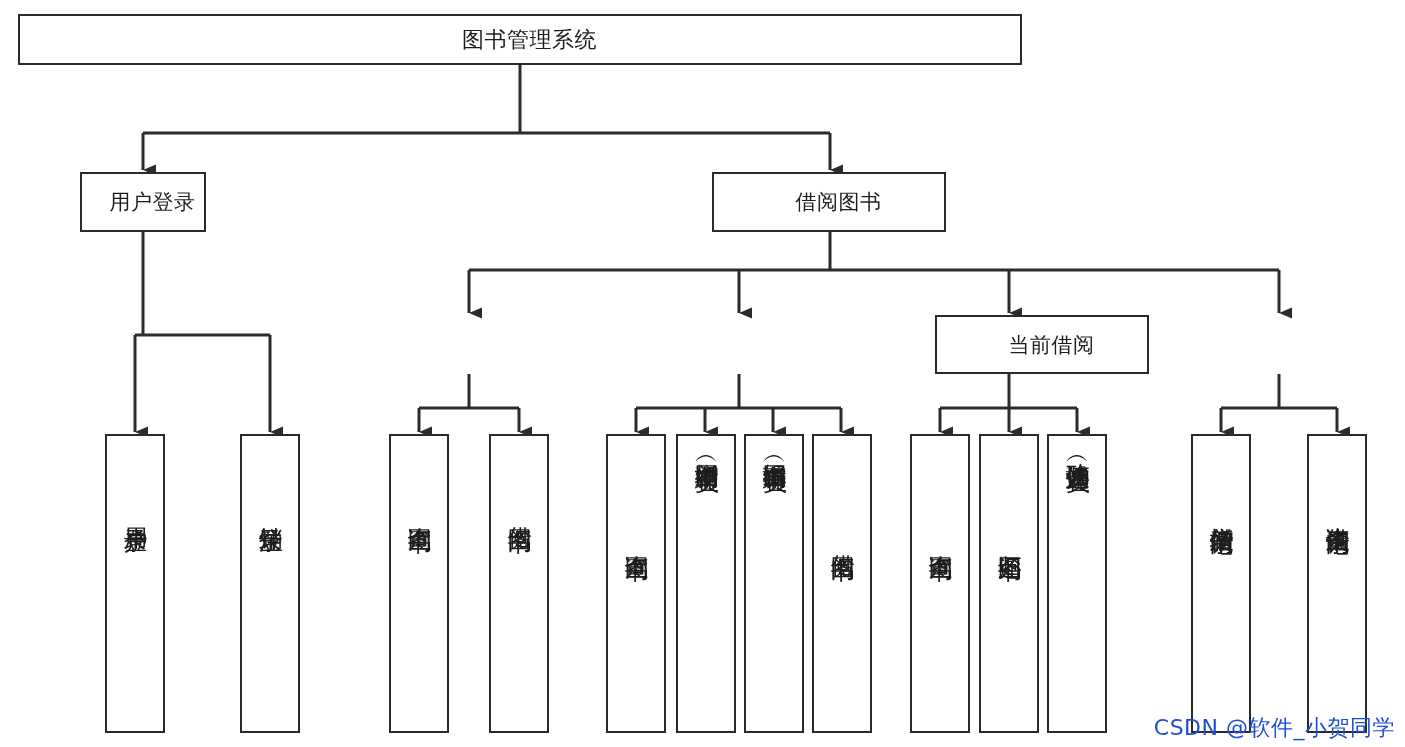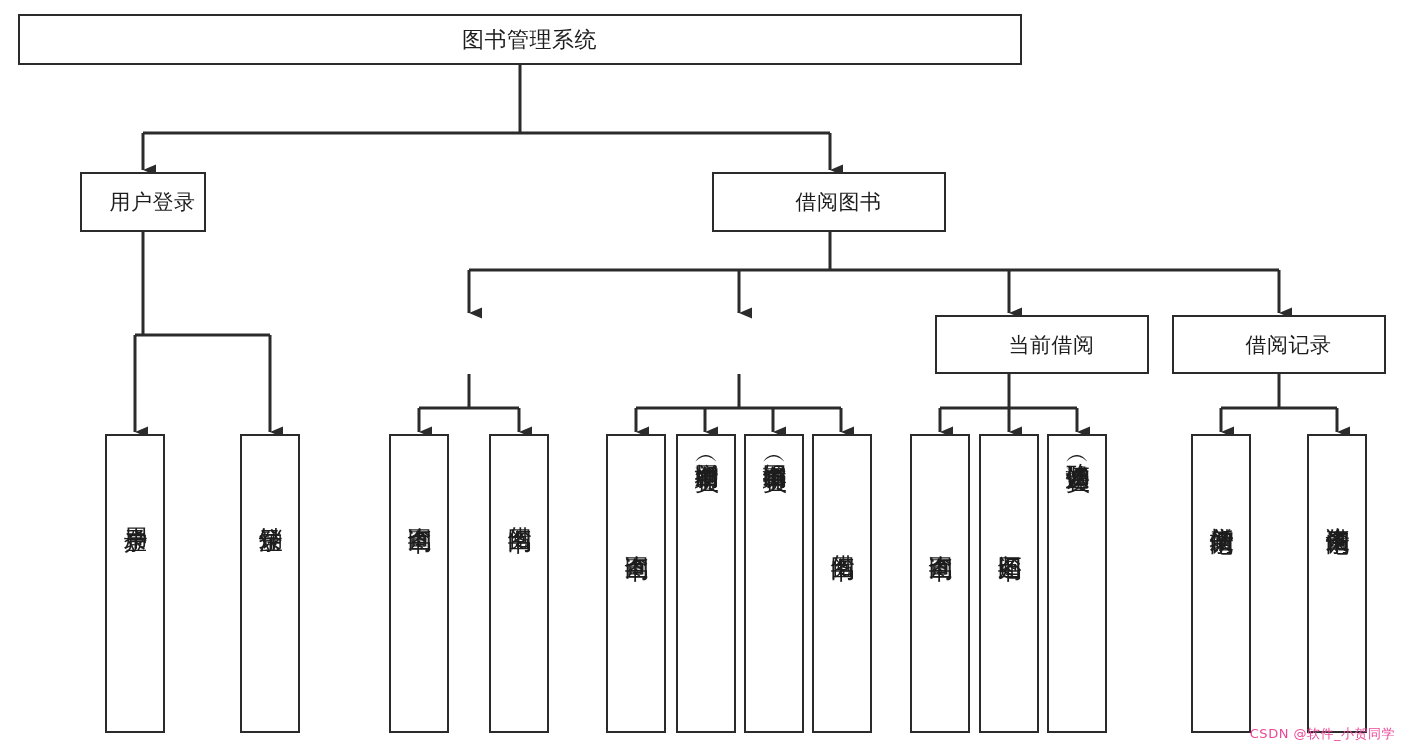--- a/index.html
+++ b/index.html
@@ -54,22 +54,22 @@
   .node.vert.mid2 .vtext{
     margin-top:92px;
   }
   .node.root{
     font-size:22px;
   }
   .watermark{
     position:absolute;
     right:10px;
     bottom:4px;
-    font-size:13px;
-    color:#ec4899;
+    font-size:22px;
+    color:#1d4ed8;
     letter-spacing:0.5px;
     white-space:nowrap;
     font-family:"DejaVu Sans","Liberation Sans",sans-serif;
   }
 </style>
 </head>
 <body>
 
 <div id="stage">
 
@@ -130,23 +130,20 @@
   <div class="node horiz" style="left:80px;top:172px;width:126px;height:60px;">
     <span>用户登录</span>
   </div>
   <div class="node horiz" style="left:712px;top:172px;width:234px;height:60px;">
     <span>借阅图书</span>
   </div>
 
   <div class="node horiz" style="left:903px;top:315px;width:214px;height:59px;margin-left:32px;">
     <span>当前借阅</span>
   </div>
-  <div class="node horiz" style="left:1172px;top:315px;width:214px;height:59px;">
-    <span>借阅记录</span>
-  </div>
 
   <div class="node vert mid" style="left:105px;top:434px;width:60px;height:299px;">
     <span class="vtext">用户登录</span>
   </div>
   <div class="node vert mid" style="left:240px;top:434px;width:60px;height:299px;">
     <span class="vtext">注销登录</span>
   </div>
 
   <div class="node vert mid" style="left:389px;top:434px;width:60px;height:299px;">
     <span class="vtext">查询图书</span>

